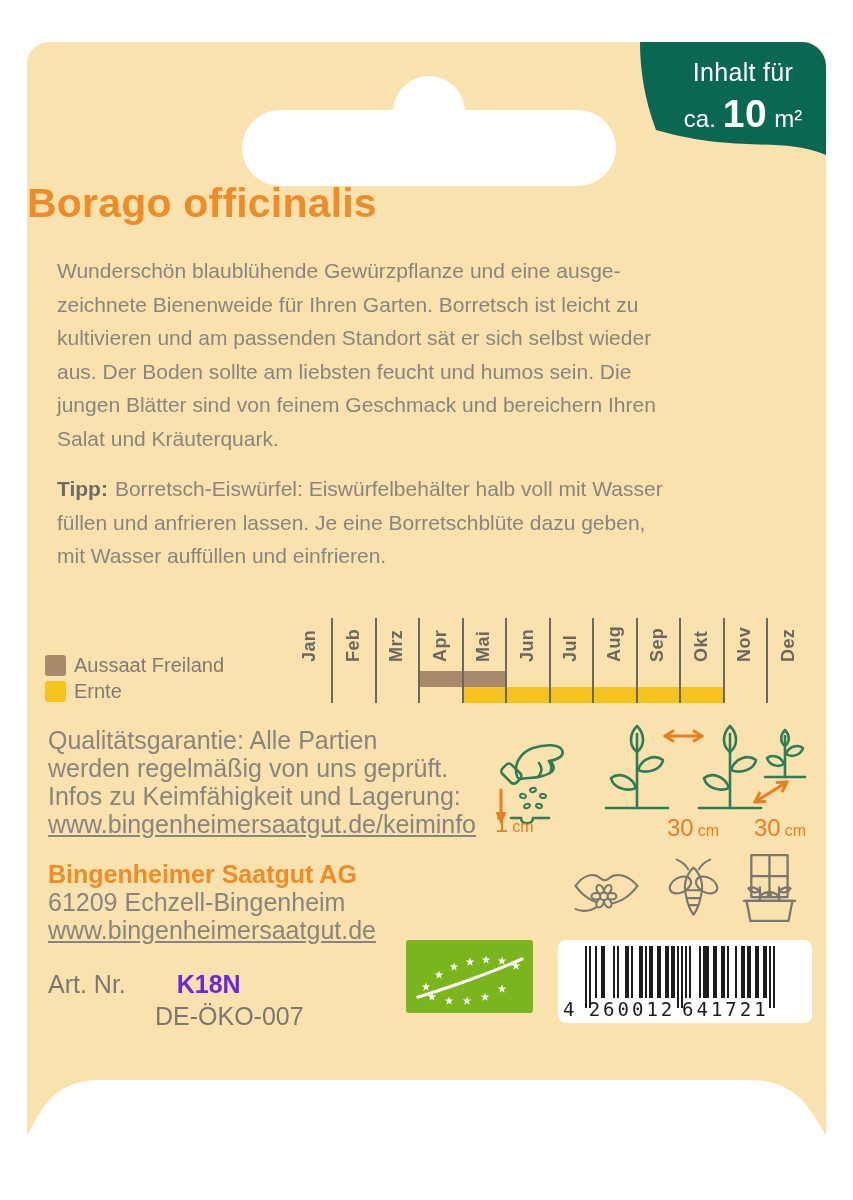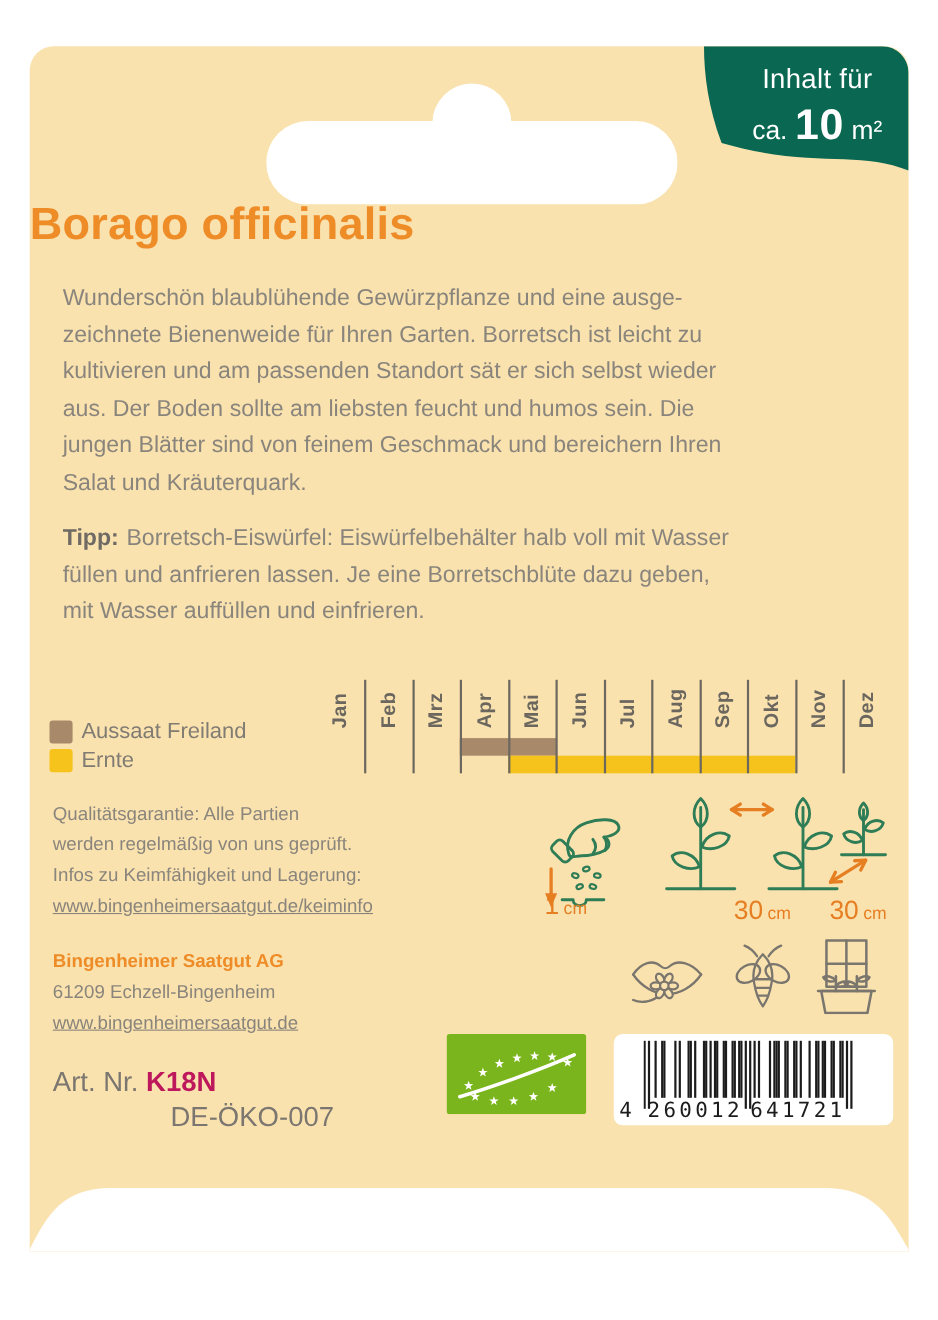--- a/index.html
+++ b/index.html
@@ -29,32 +29,32 @@
   .legend-swatch{position:absolute;width:21px;height:21px;border-radius:3px;}
   .legend-label{position:absolute;height:21px;line-height:21px;font-size:20px;color:#807B73;}
   .cal-tick{position:absolute;top:576px;width:2px;height:85px;background:#6C675F;z-index:3;}
   .cal-month{position:absolute;top:580px;width:60px;height:20px;line-height:20px;
              transform:rotate(-90deg);font-size:18px;font-weight:700;color:#6B675E;
              text-align:left;letter-spacing:.4px;z-index:2;}
   .bar{position:absolute;z-index:1;}
   .bar-sow{left:391px;top:629px;width:88px;height:16px;background:#A88A6B;}
   .bar-harvest{left:435px;top:645px;width:261px;height:16px;background:#F5C31B;}
   
-  .info-block{position:absolute;left:21px;color:#8A857C;font-size:17px;line-height:28px;white-space:nowrap;}
+  .info-block{position:absolute;left:21px;color:#8A857C;font-size:25px;line-height:28px;white-space:nowrap;}
   .quality{top:684px;}
   .company{top:818px;}
   .company-name{font-weight:700;color:#EE8C28;}
   .u{text-decoration:underline;}
   
   .cm-label{position:absolute;display:flex;align-items:baseline;gap:4px;color:#E67E22;}
   .cm-label .num{font-size:24px;}
   .cm-label .unit{font-size:16px;}
   
   .artline{position:absolute;left:21px;top:928px;font-size:25px;color:#7B766F;white-space:nowrap;}
-  .artline b{color:#be185d;}
+  .artline b{color:#6d28d9;margin-left:44px;}
   .ecoline{position:absolute;left:128px;top:960px;font-size:25px;color:#7B766F;}
   .barcode-box{position:absolute;left:531px;top:898px;width:254px;height:83px;
                background:#fff;border-radius:8px;}
   .barcode-bars{position:absolute;left:27px;top:6px;}
   .bc-digit{position:absolute;font-family:"DejaVu Sans Mono",monospace;font-size:19px;
             color:#1c1c1c;top:58px;}
   .bc-first{left:5px;}
   .bc-g1{left:30px;width:88px;text-align:center;letter-spacing:3px;}
   .bc-g2{left:124px;width:88px;letter-spacing:3px;}
   .bottom-cut{position:absolute;left:0;top:1034px;width:799px;height:62px;}

